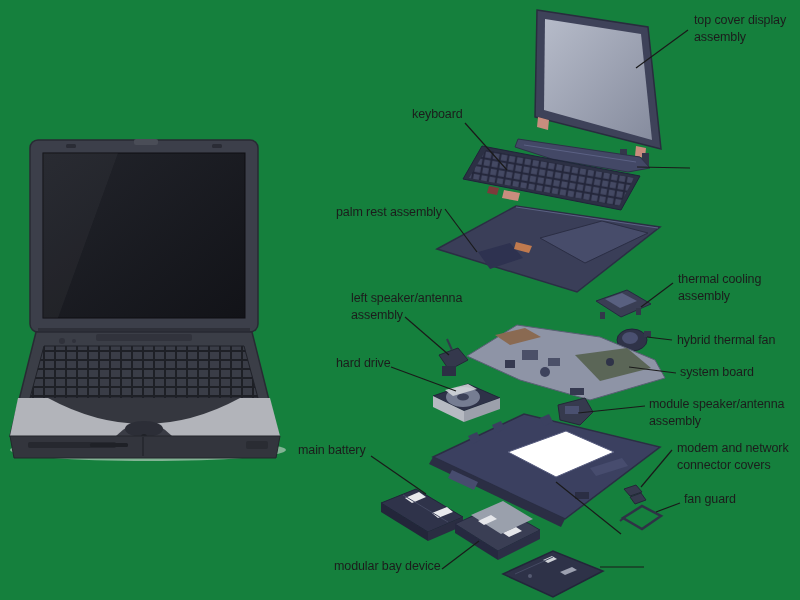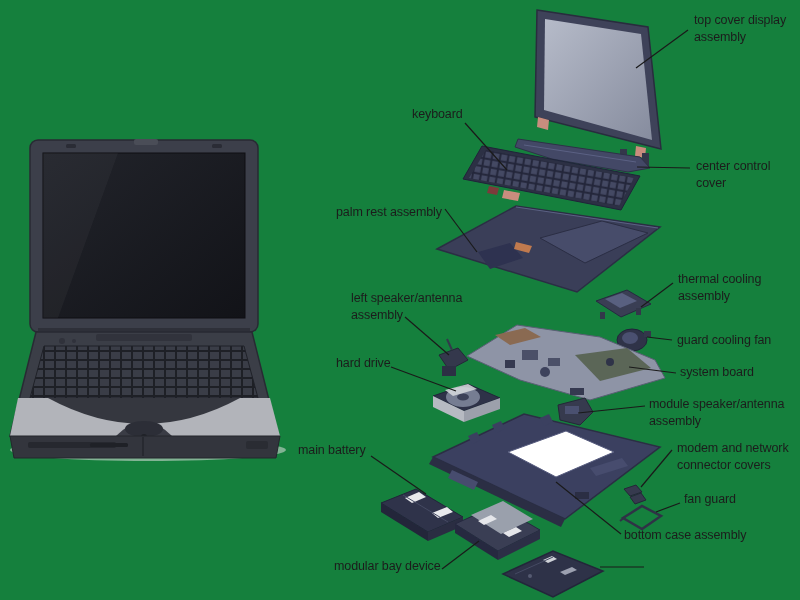--- a/index.html
+++ b/index.html
@@ -211,32 +211,29 @@
       <line class="leader" x1="371" y1="456" x2="426" y2="494"></line>
       <line class="leader" x1="621" y1="534" x2="556" y2="482"></line>
       <line class="leader" x1="442" y1="569" x2="479" y2="541"></line>
       <line class="leader" x1="644" y1="567" x2="600" y2="567"></line>
     </g>
   </svg>
 
   <div class="label" style="left:694px;top:12px">top cover display
 assembly</div>
   <div class="label" style="left:412px;top:106px">keyboard</div>
-  <div class="label" style="left:696px;top:158px">center control
-cover</div>
   <div class="label" style="left:336px;top:204px">palm rest assembly</div>
   <div class="label" style="left:678px;top:271px">thermal cooling
 assembly</div>
-  <div class="label" style="left:677px;top:332px">guard cooling fan</div>
+  <div class="label" style="left:677px;top:332px">hybrid thermal fan</div>
   <div class="label" style="left:351px;top:290px">left speaker/antenna
 assembly</div>
   <div class="label" style="left:336px;top:355px">hard drive</div>
   <div class="label" style="left:680px;top:364px">system board</div>
   <div class="label" style="left:649px;top:396px">module speaker/antenna
 assembly</div>
   <div class="label" style="left:677px;top:440px">modem and network
 connector covers</div>
   <div class="label" style="left:684px;top:491px">fan guard</div>
   <div class="label" style="left:298px;top:442px">main battery</div>
-  <div class="label" style="left:624px;top:527px">bottom case assembly</div>
   <div class="label" style="left:334px;top:558px">modular bay device</div>
 
 </div>
 
 </body></html>

